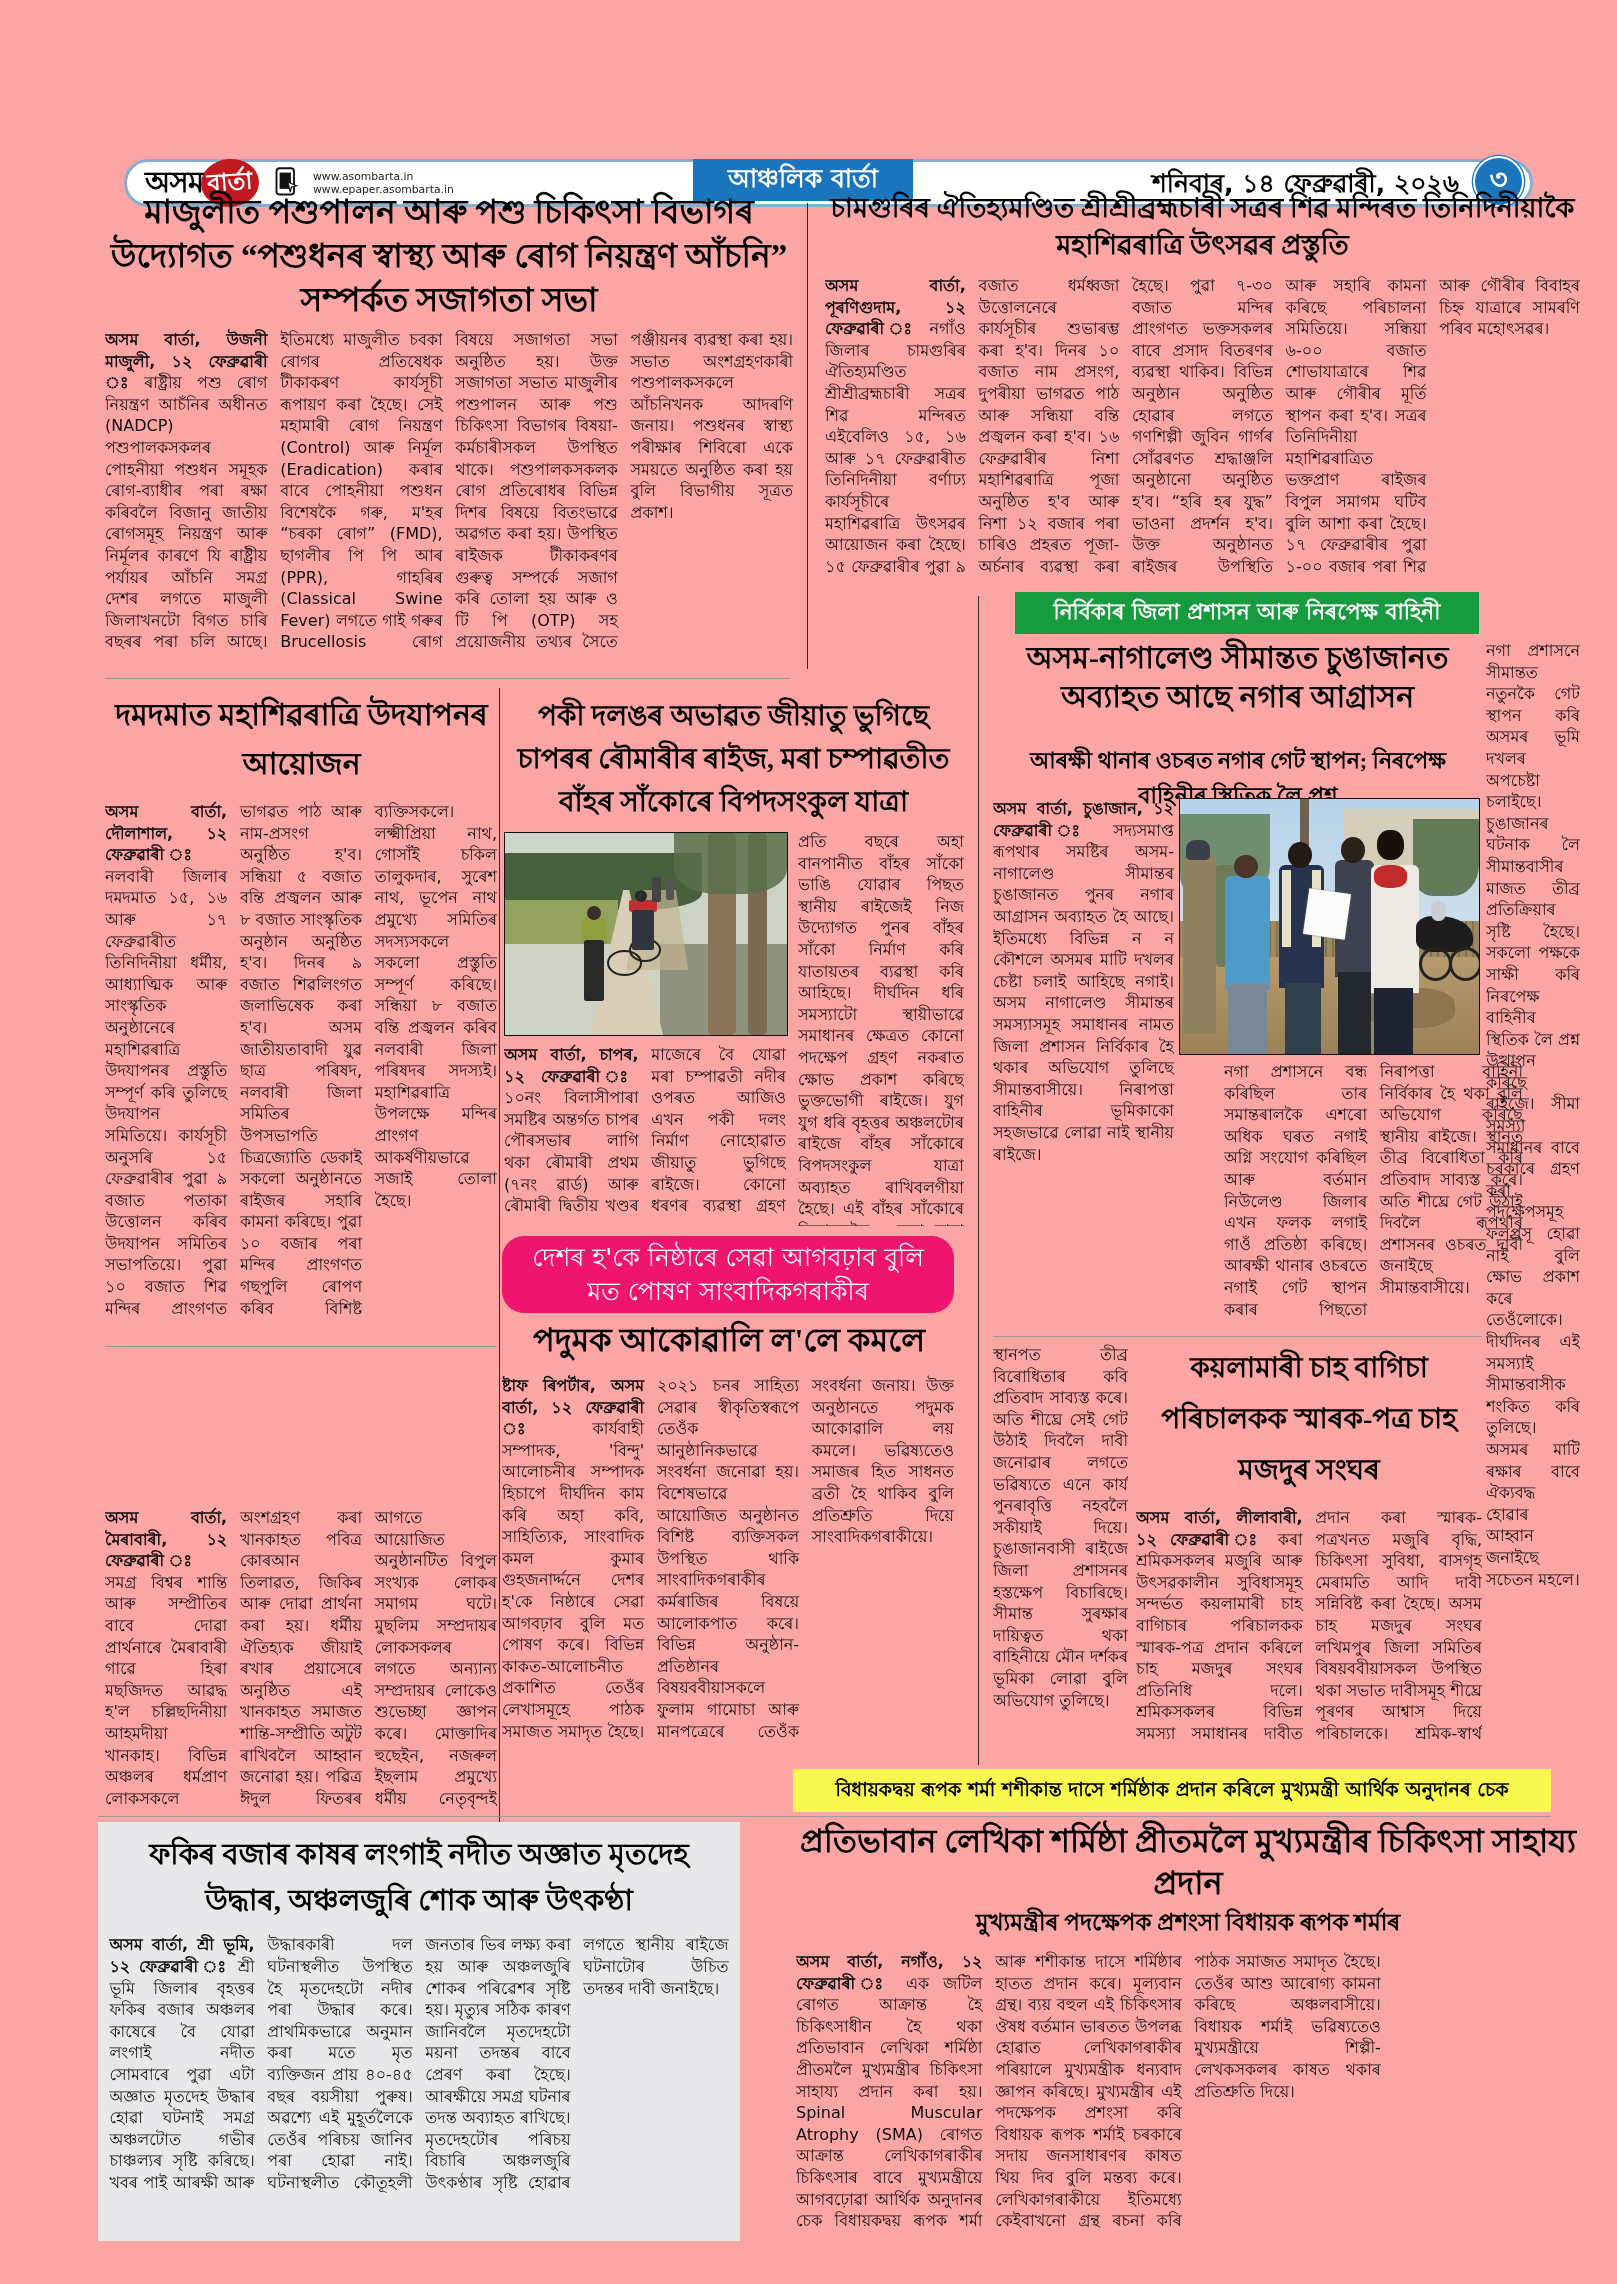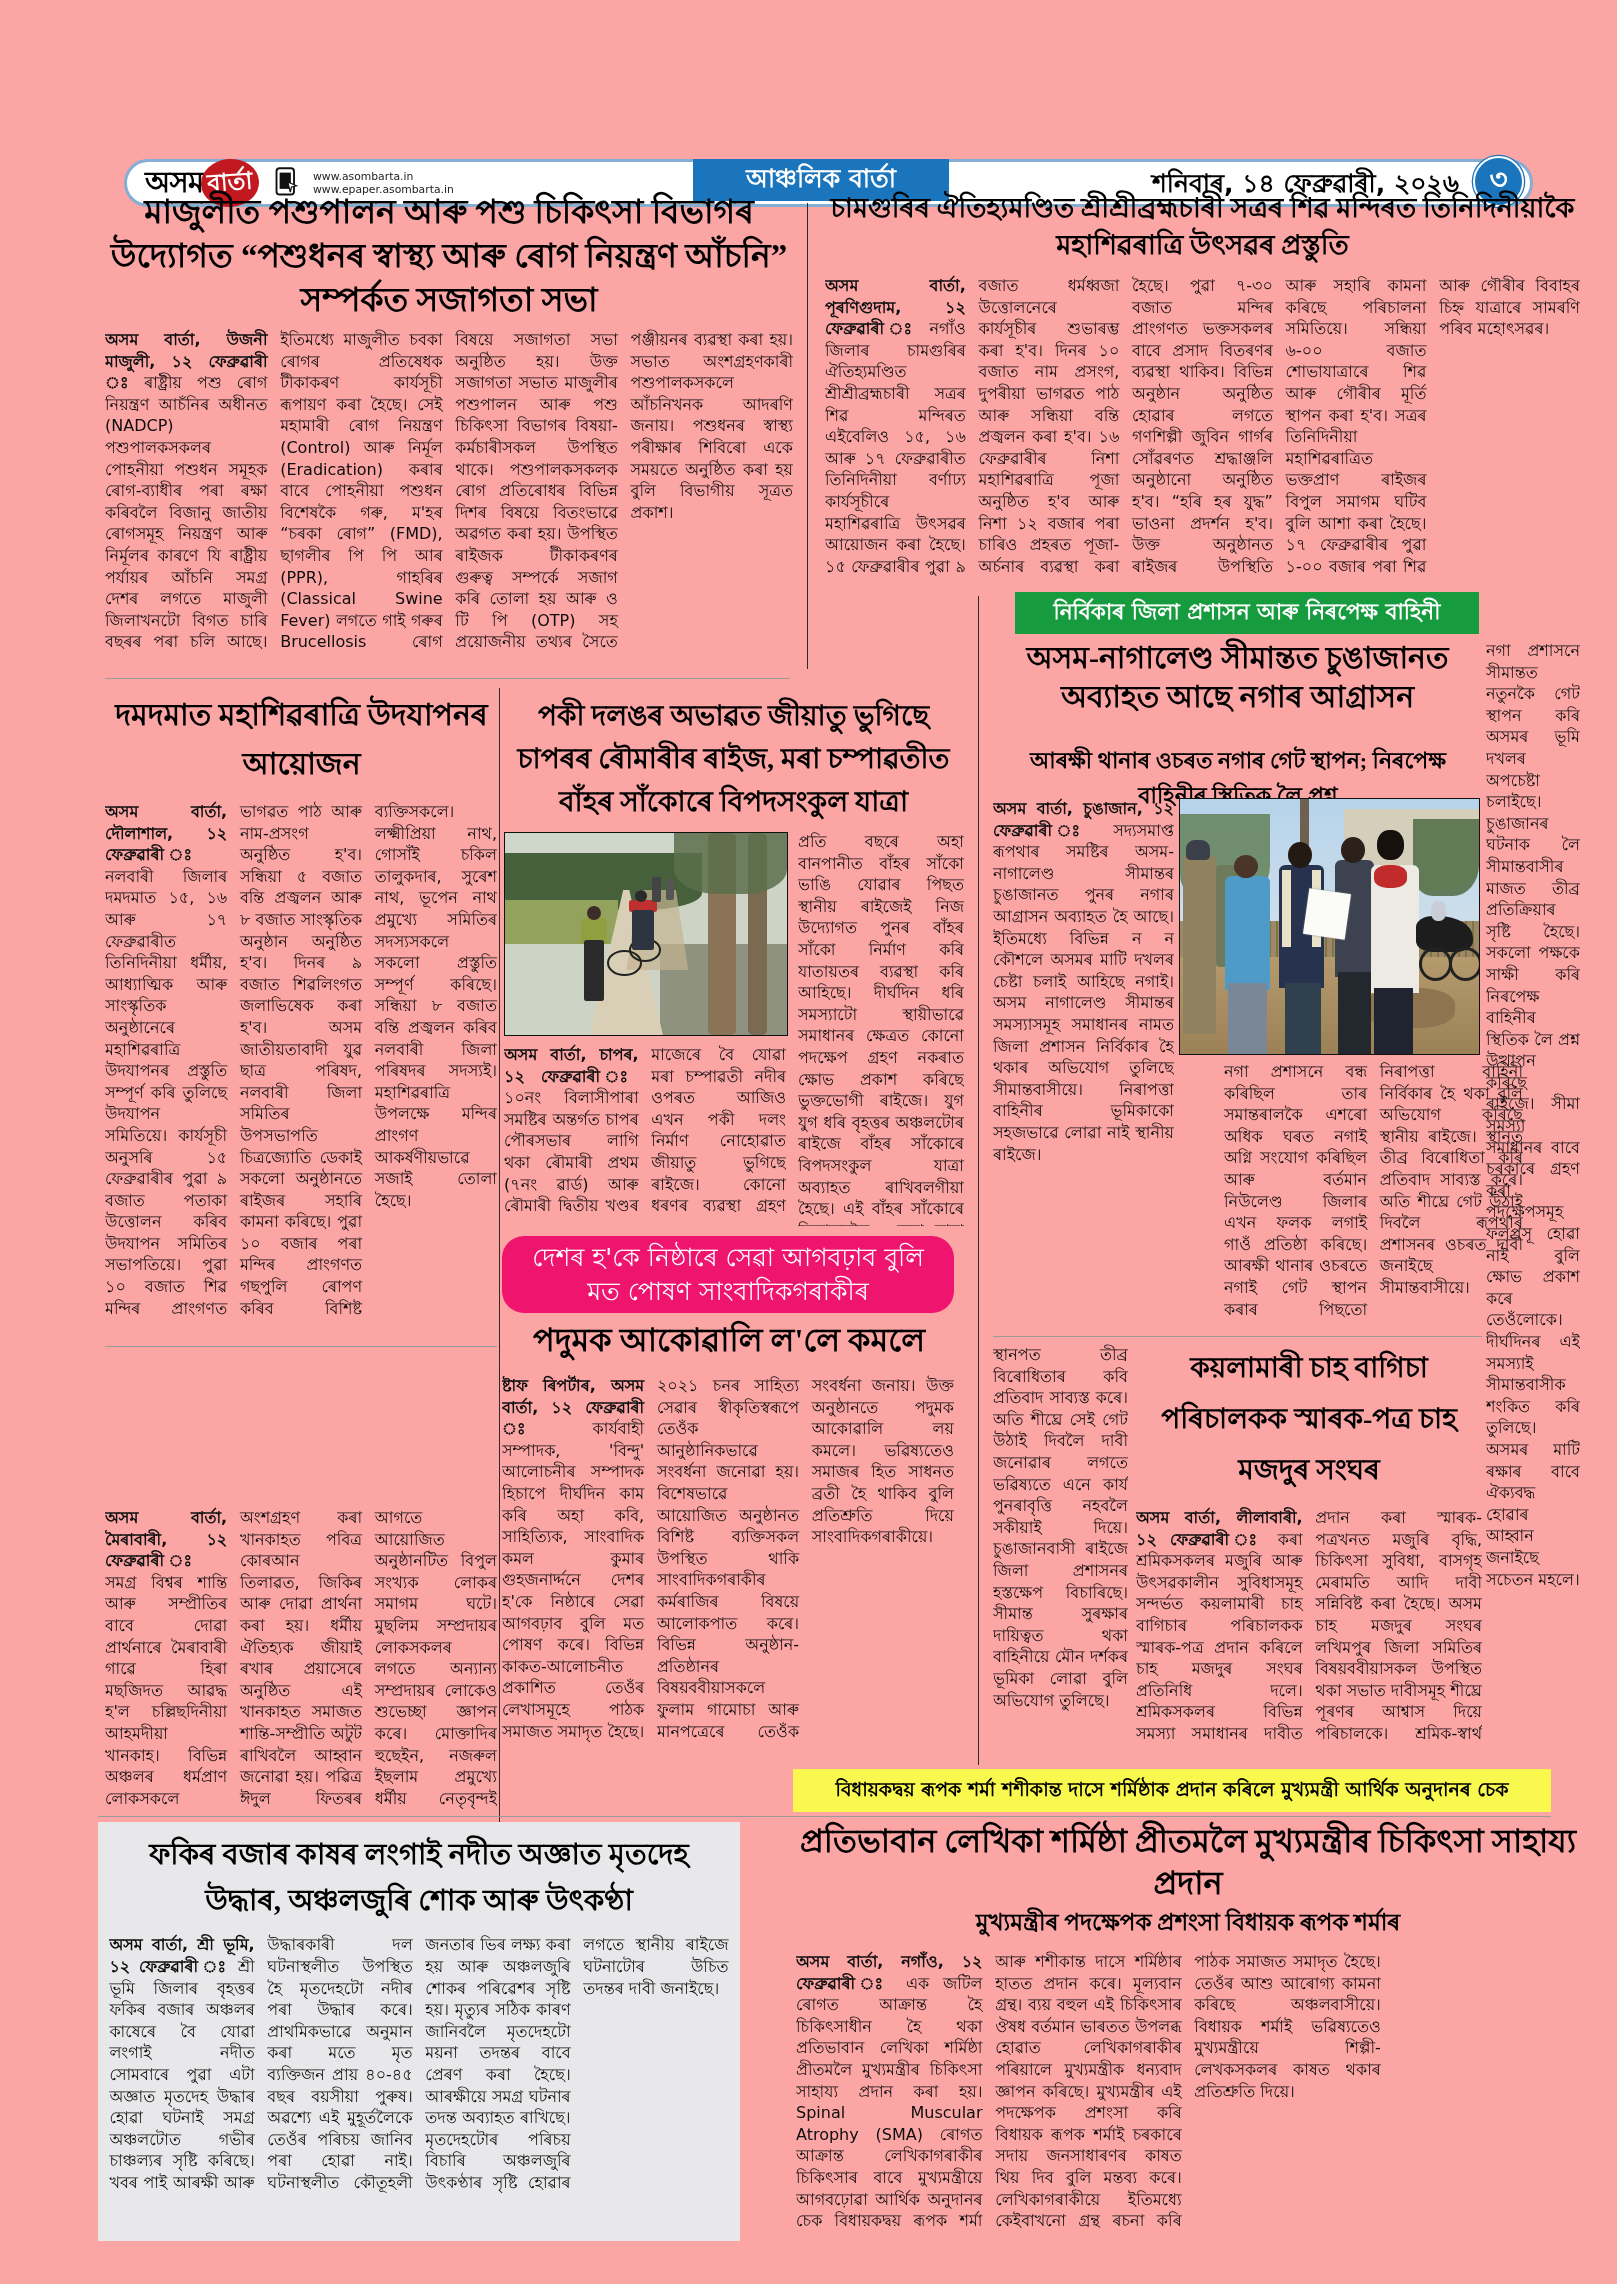--- a/index.html
+++ b/index.html
@@ -8,21 +8,21 @@
   .abs{position:absolute;}
   
   .mast-pill{position:absolute;left:124px;top:159px;width:1403px;height:42px;
              background:#ffffff;border:3.2px solid #85aed3;border-radius:25px;
              display:flex;align-items:center;}
   .logo-wrap{display:flex;align-items:center;margin-left:18px;}
   .logo-black{font-family:"Liberation Serif",serif;font-weight:bold;font-size:29px;color:#000;letter-spacing:-0.6px;}
   .logo-red{font-family:"Liberation Serif",serif;font-weight:bold;font-size:24px;color:#fff;
             background:#c2181f;border-radius:50%;padding:3.8px 6.3px;margin-left:-2.5px;transform:rotate(-4deg);}
   .urls{margin-left:14px;font-size:10.8px;line-height:13.3px;color:#222;}
-  .section-box{position:absolute;left:693px;top:159px;width:256px;height:42px;background:#1b75bc;
+  .section-box{position:absolute;left:693px;top:159px;width:220px;height:42px;background:#1b75bc;
                color:#fff;font-weight:bold;font-size:25px;display:flex;align-items:center;justify-content:center;}
   .date-txt{position:absolute;left:1142px;top:164px;width:317px;text-align:right;
             font-weight:bold;font-size:25px;color:#000;}
   .page-circle{position:absolute;left:1473px;top:156px;width:47px;height:47px;border-radius:50%;
                background:#1b75bc;color:#fff;font-weight:bold;font-size:28px;
                display:flex;align-items:center;justify-content:center;border:2.5px solid #ffffff;box-shadow:0 0 0 1.3px #1b75bc;}
   
   .hl{font-family:"Liberation Serif",serif;font-weight:bold;text-align:center;color:#000;}
   .sub-hl{font-family:"Liberation Serif",serif;font-weight:bold;text-align:center;color:#000;}
   .body-block{font-size:16px;line-height:21.6px;text-align:justify;overflow:hidden;column-fill:auto;}

